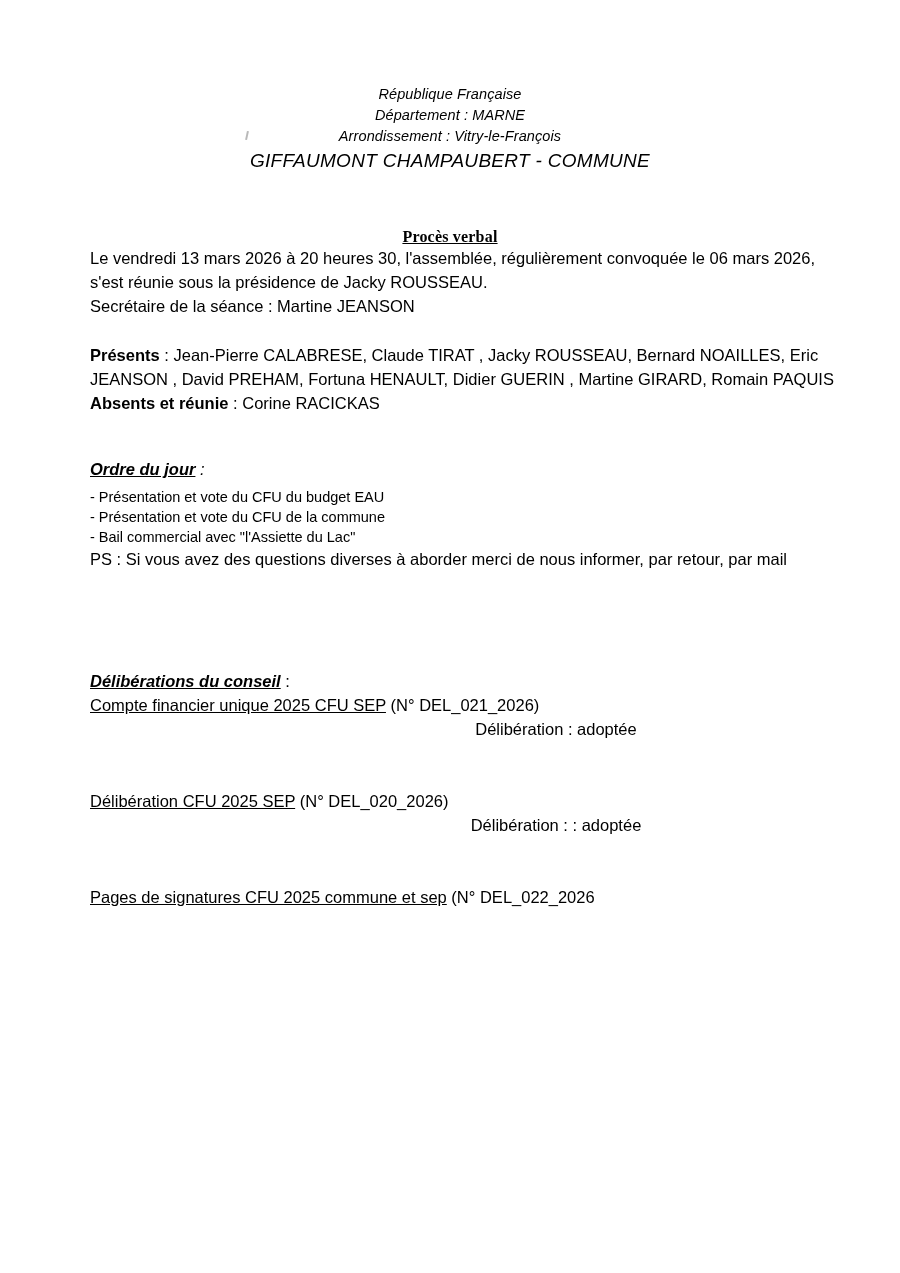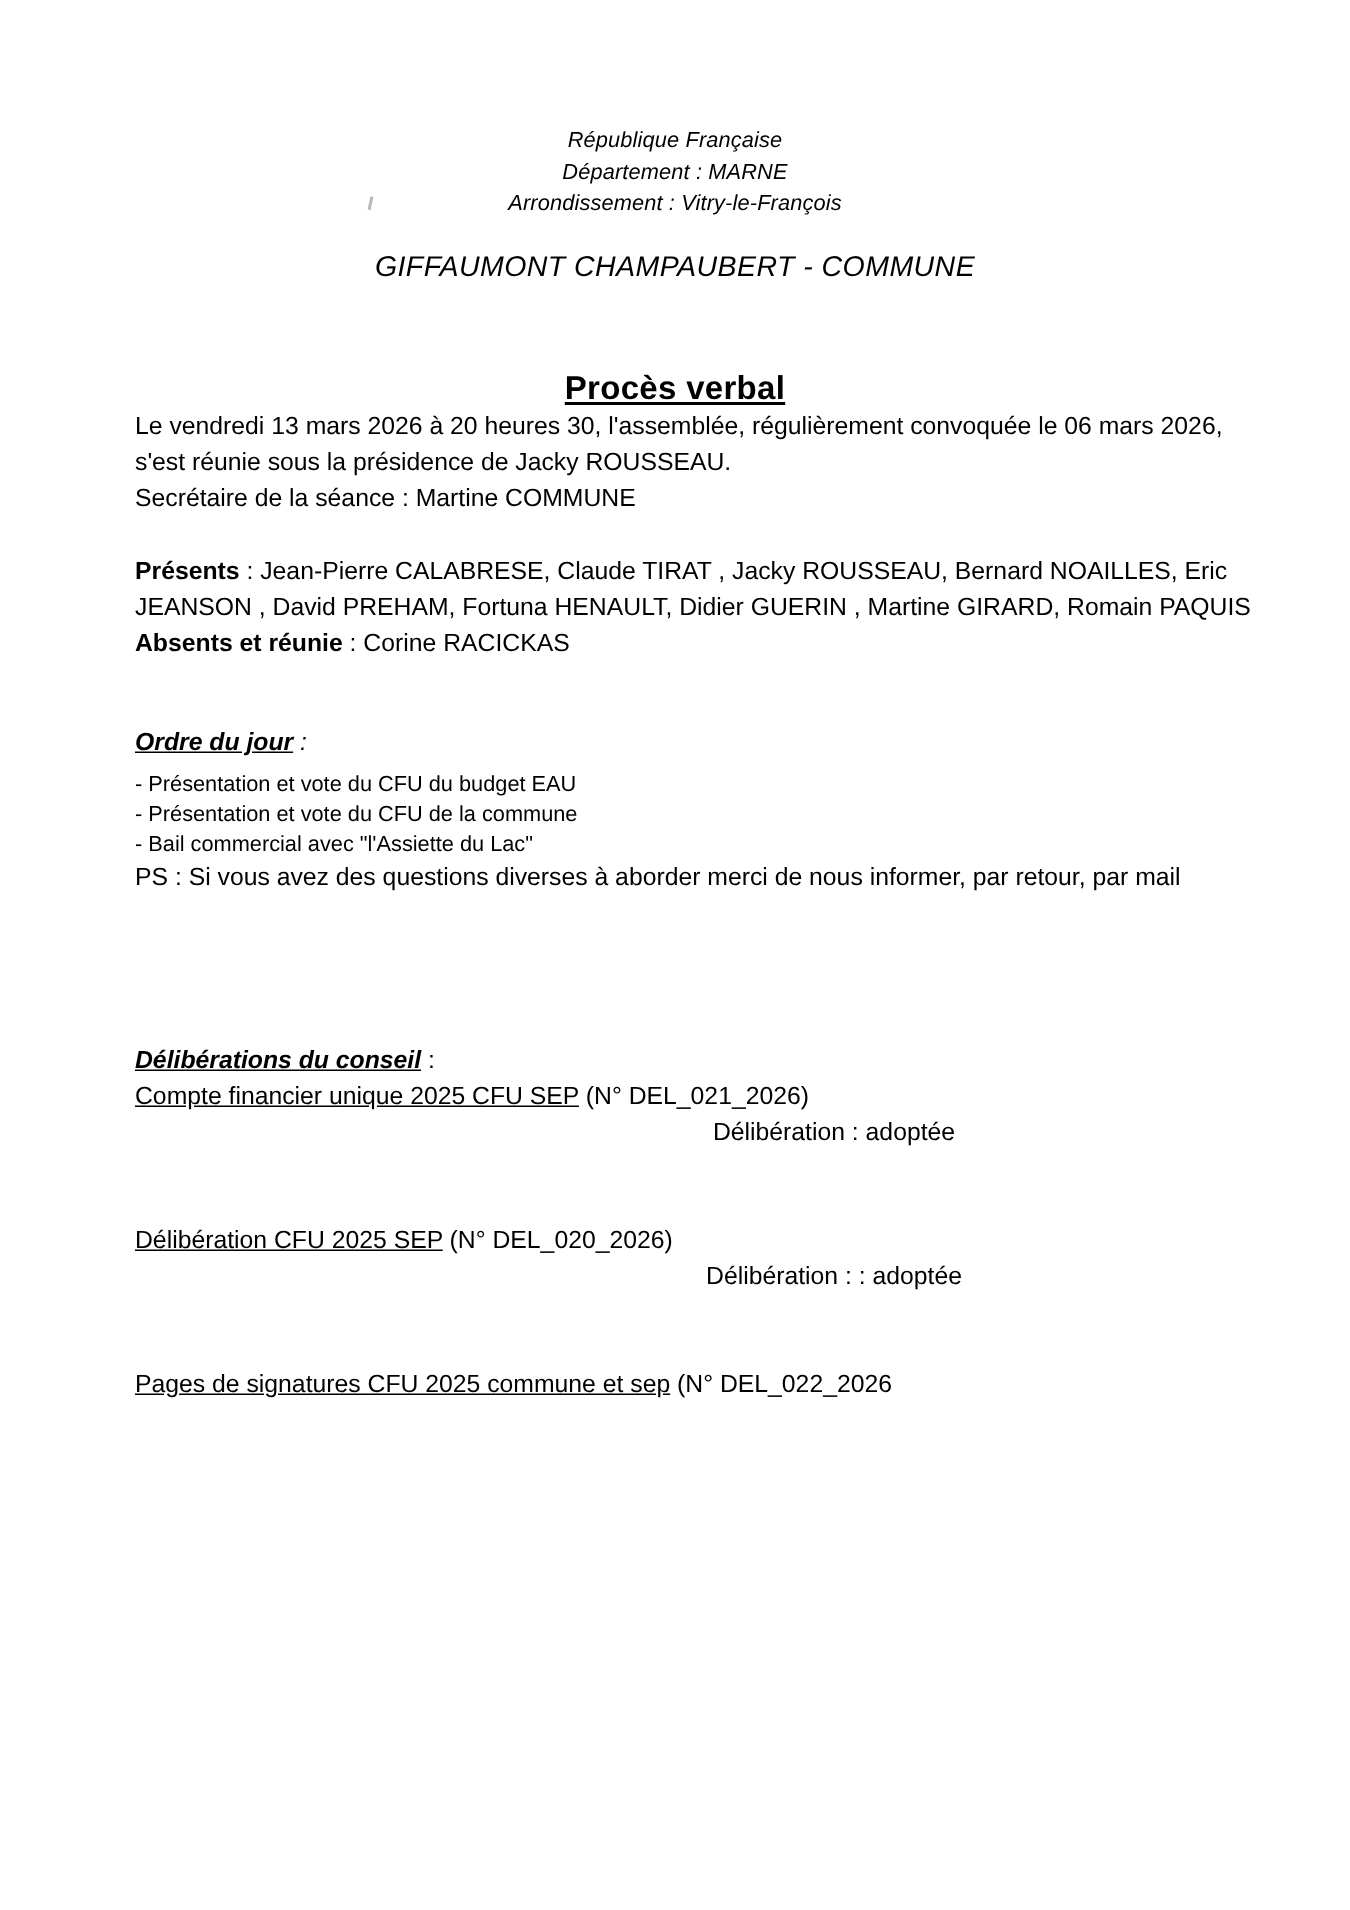--- a/index.html
+++ b/index.html
@@ -35,29 +35,30 @@
     font-style: italic;
     font-size: 14.5px;
     line-height: 21px;
     letter-spacing: 0.1px;
   }
   .header .commune {
     font-style: italic;
     font-size: 19px;
     line-height: 27px;
     letter-spacing: 0.3px;
-    margin-top: 18px;
+    margin-top: 0;
   }
   
   h1.doc-title {
     text-align: center;
-    font-size: 22px;
+    font-size: 16px;
     font-weight: bold;
     margin: 54px 0 0 0;
     letter-spacing: 0.2px;
+    font-family: Liberation Serif, serif;
   }
   h1.doc-title span.u {
     text-decoration: underline;
   }
   
   .body-wrap {
     padding: 0 58px 0 90px;
   }
   p.para {
     font-size: 16.5px;
@@ -155,21 +156,21 @@
       <div class="line">Arrondissement : Vitry-le-François</div>
       <div class="commune">GIFFAUMONT CHAMPAUBERT - COMMUNE</div>
     </div>
 
     <h1 class="doc-title"><span class="u">Procès verbal</span></h1>
 
     <div class="body-wrap">
 
       <p class="para intro">Le vendredi 13 mars 2026 à 20 heures 30, l'assemblée, régulièrement convoquée le 06 mars 2026, s'est réunie sous la présidence de Jacky ROUSSEAU.</p>
 
-      <p class="para secretary">Secrétaire de la séance : Martine COMMUNE</p>
+      <p class="para secretary">Secrétaire de la séance : Martine JEANSON</p>
 
       <div class="attendance">
         <p class="para"><span class="lbl">Présents</span><span> : </span><span>Jean-Pierre CALABRESE, Claude TIRAT , Jacky ROUSSEAU, Bernard NOAILLES, Eric JEANSON , David PREHAM, Fortuna HENAULT, Didier GUERIN , Martine GIRARD, Romain PAQUIS</span></p>
         <p class="para"><span class="lbl">Absents et réunie</span><span> : </span><span>Corine RACICKAS</span></p>
       </div>
 
       <div class="ordre">
         <p class="para"><span class="heading">Ordre du jour</span><span class="heading-colon"> :</span></p>
         <ul class="agenda">
           <li>- Présentation et vote du CFU du budget EAU</li>

